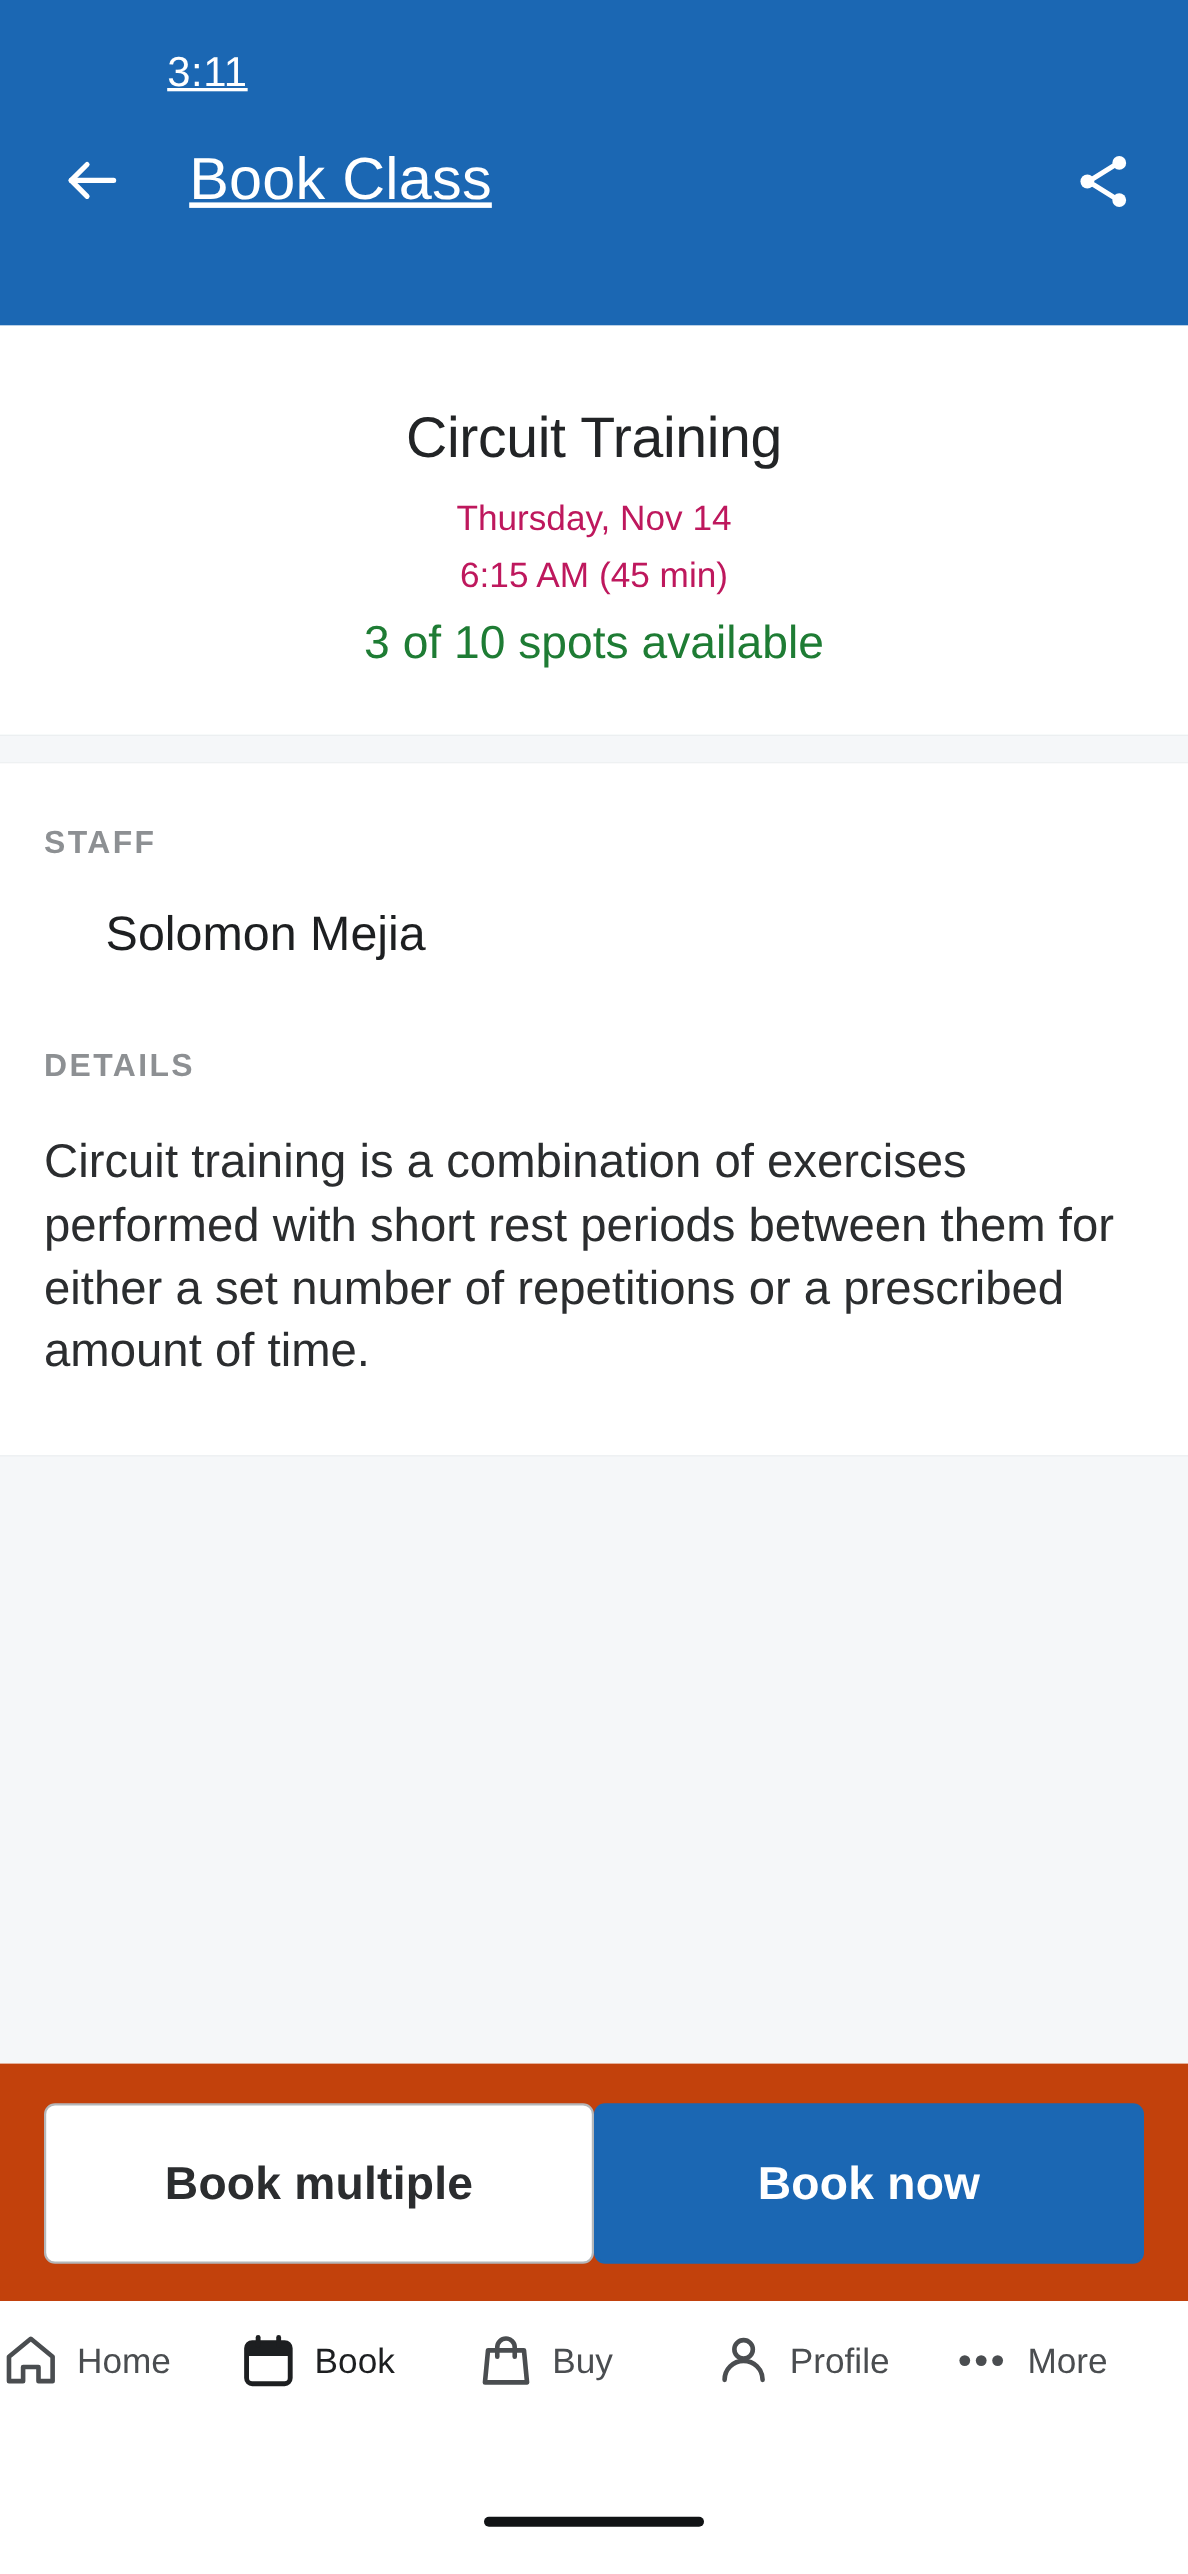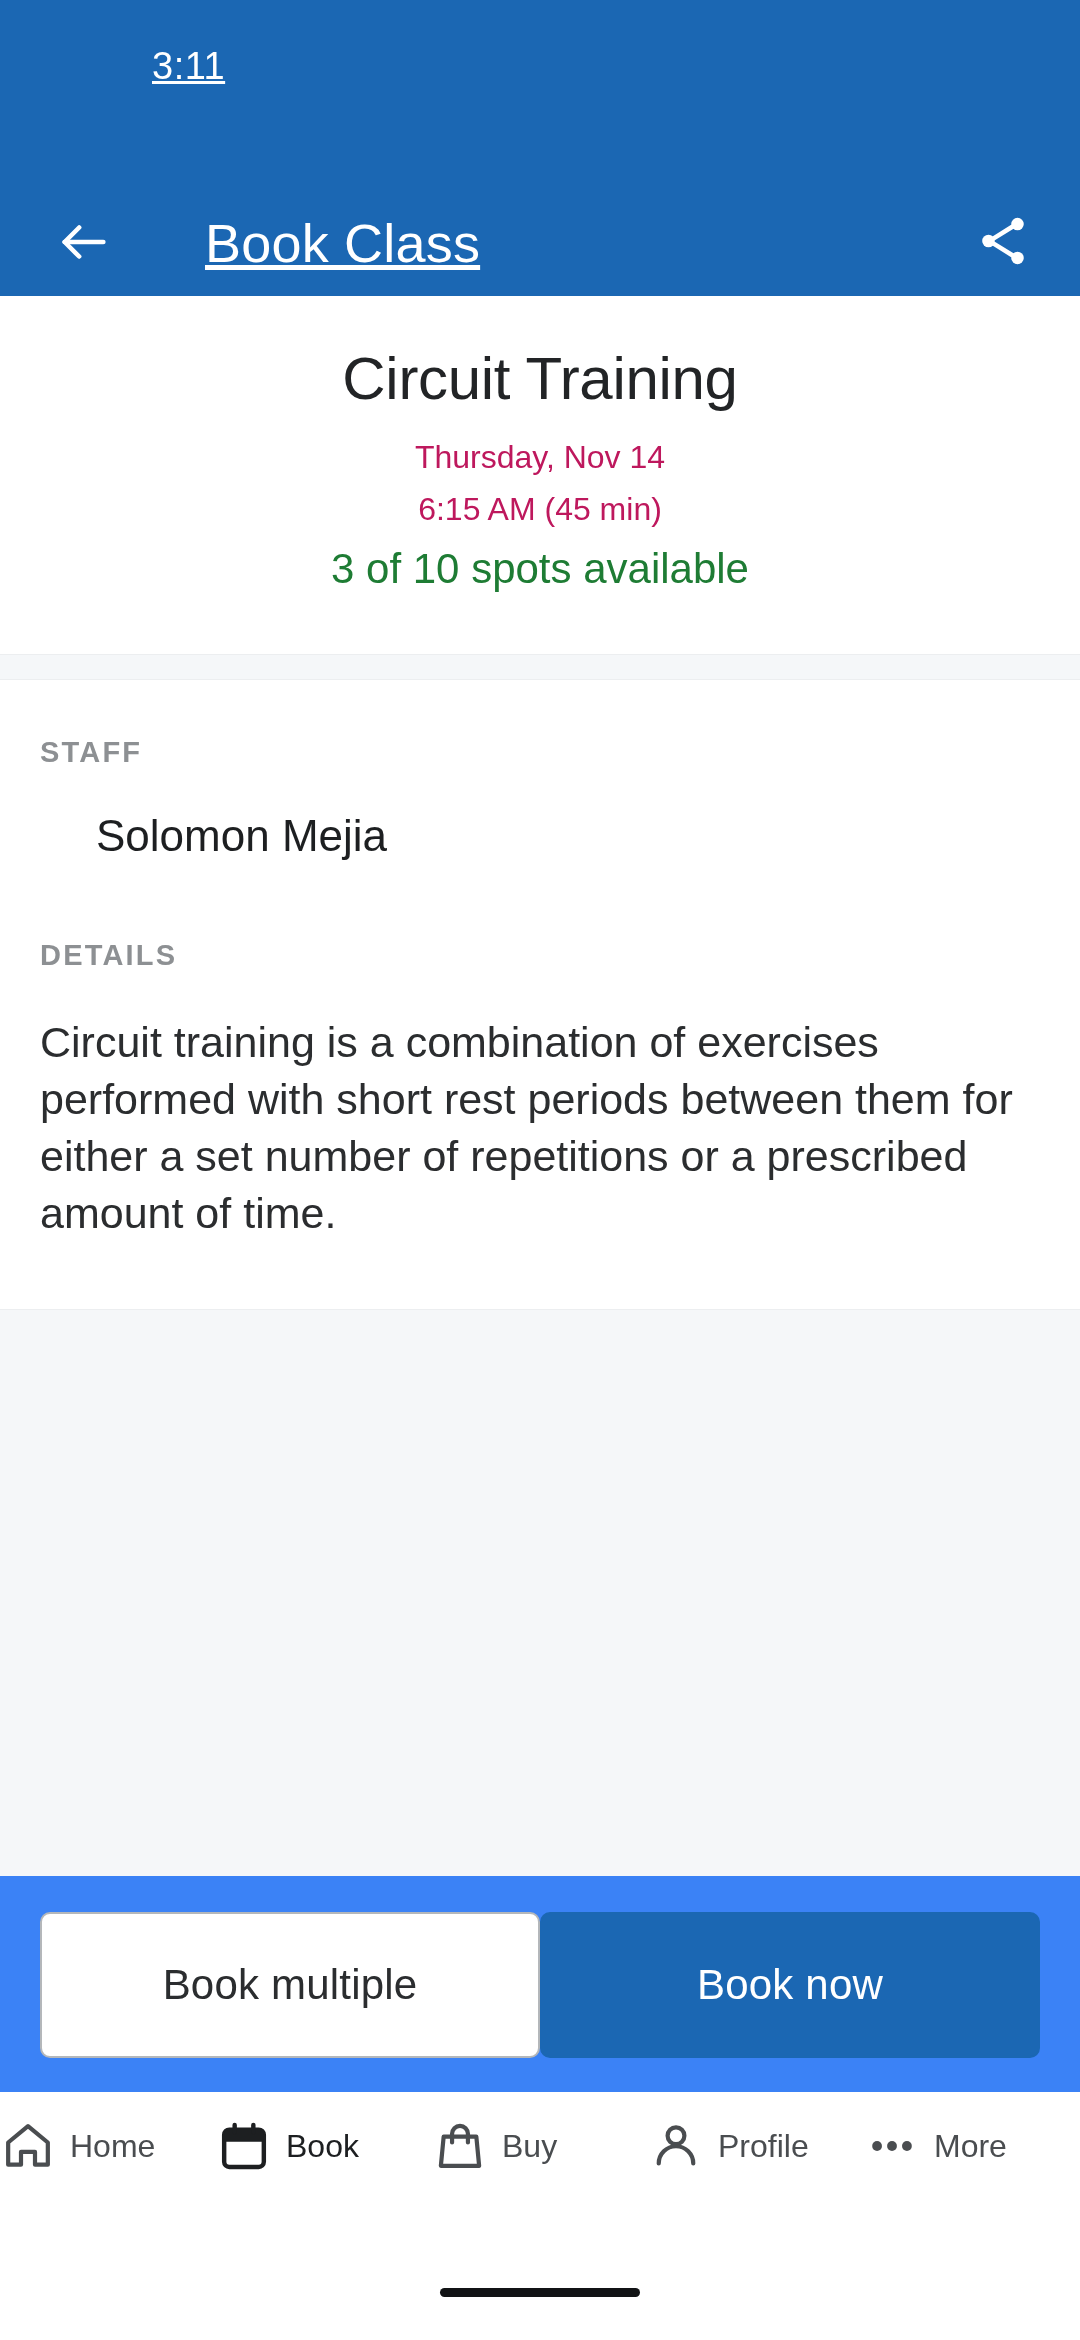--- a/index.html
+++ b/index.html
@@ -34,23 +34,22 @@
     padding-left:152px;
   }
   .status-time{
     font-size:38px;
     letter-spacing:0.5px;
     color:#ffffff;
   }
   .appbar-row{
     flex:1 1 auto;
     display:flex;
-    align-items:flex-end;
+    align-items:flex-start;
     padding:0 44px 22px 52px;
-    gap:33px;
   }
   .back-btn{
     width:64px; height:64px;
     display:flex; align-items:center; justify-content:center;
     flex:0 0 auto;
   }
   .appbar-title{
     font-size:54px;
     font-weight:400;
     color:#ffffff;
@@ -73,25 +72,26 @@
     background:#f5f7f9;
     overflow:hidden;
   }
 
   .hero{
     background:#ffffff;
     padding:48px 40px 60px;
     text-align:center;
   }
   .hero-title{
-    font-size:60px;
+    font-size:52px;
     color:#222426;
     font-weight:400;
     line-height:1.18;
     letter-spacing:-0.3px;
+    margin-top:24px;
   }
   .hero-sub{
     font-size:32px;
     color:#be185d;
     font-weight:400;
     margin-top:24px;
     line-height:1.18;
   }
   .hero-sub.second{ margin-top:14px; }
   .hero-spots{
@@ -155,23 +155,24 @@
 
   .filler{
     background:#f5f7f9;
     flex:1 1 auto;
     border-top:1px solid #eceef0;
   }
 
   
   .actionbar{
     flex:0 0 auto;
-    background:#3b82f6;
+    background:#c2410c;
     display:flex;
     padding:36px 40px 34px;
+    font-weight:bold;
   }
   .btn{
     flex:1 1 0;
     height:146px;
     border-radius:10px;
     display:flex; align-items:center; justify-content:center;
     font-size:42px;
     letter-spacing:0.2px;
   }
   .btn-outline{

